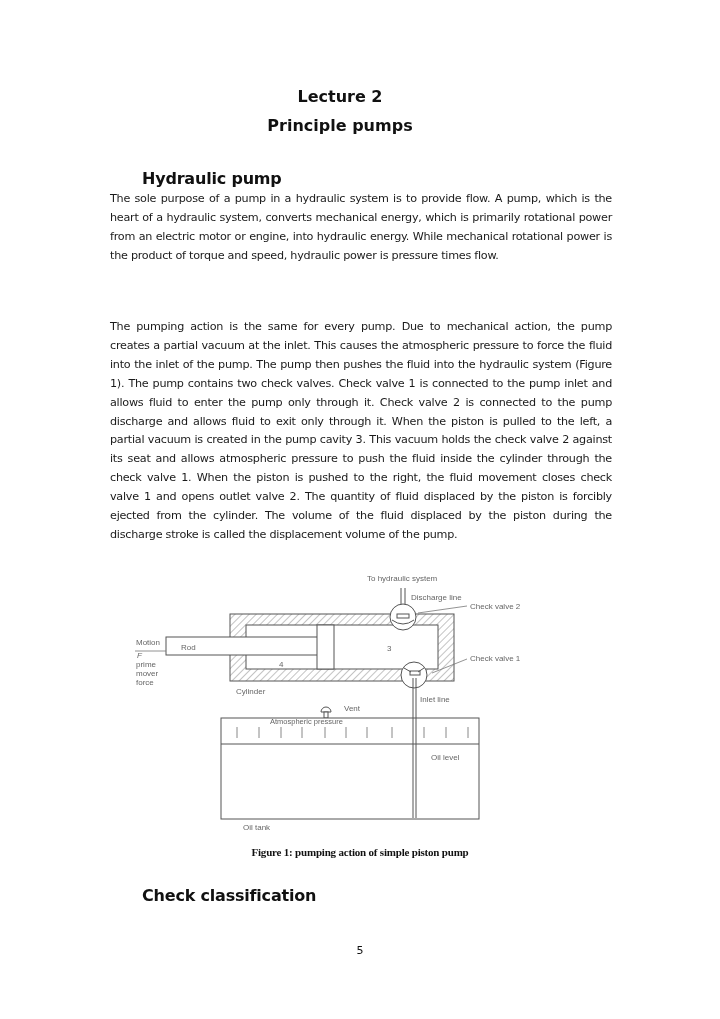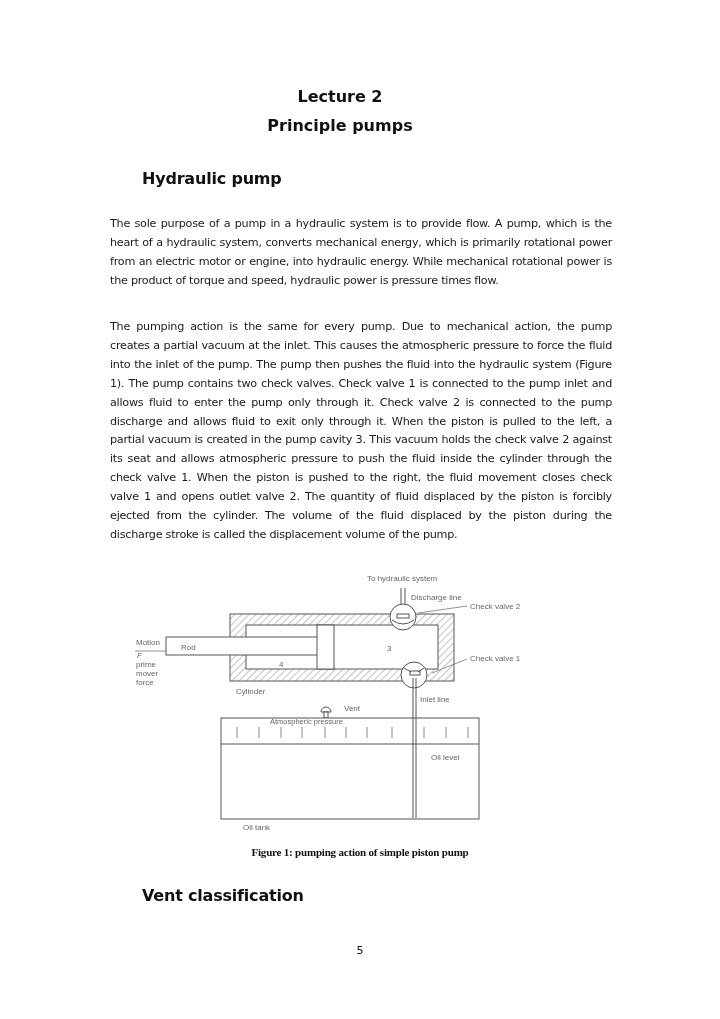--- a/index.html
+++ b/index.html
@@ -22,21 +22,21 @@
 </style>
 </head>
 <body>
 
 <div class="page">
 
   <div class="title" style="top:87px;">Lecture 2</div>
   <div class="title" style="top:116px;">Principle pumps</div>
 
   <div class="h2" style="top:169px;">Hydraulic pump</div>
-  <div class="para" style="top:190px;margin-top:25px;">The sole purpose of a pump in a hydraulic system is to provide flow. A pump, which is the heart of a hydraulic system, converts mechanical energy, which is primarily rotational power from an electric motor or engine, into hydraulic energy. While mechanical rotational power is the product of torque and speed, hydraulic power is pressure times flow.</div>
+  <div class="para" style="top:190px;">The sole purpose of a pump in a hydraulic system is to provide flow. A pump, which is the heart of a hydraulic system, converts mechanical energy, which is primarily rotational power from an electric motor or engine, into hydraulic energy. While mechanical rotational power is the product of torque and speed, hydraulic power is pressure times flow.</div>
 
   <div class="para" style="top:318px;">The pumping action is the same for every pump. Due to mechanical action, the pump creates a partial vacuum at the inlet. This causes the atmospheric pressure to force the fluid into the inlet of the pump. The pump then pushes the fluid into the hydraulic system (Figure 1). The pump contains two check valves. Check valve 1 is connected to the pump inlet and allows fluid to enter the pump only through it. Check valve 2 is connected to the pump discharge and allows fluid to exit only through it. When the piston is pulled to the left, a partial vacuum is created in the pump cavity 3. This vacuum holds the check valve 2 against its seat and allows atmospheric pressure to push the fluid inside the cylinder through the check valve 1. When the piston is pushed to the right, the fluid movement closes check valve 1 and opens outlet valve 2. The quantity of fluid displaced by the piston is forcibly ejected from the cylinder. The volume of the fluid displaced by the piston during the discharge stroke is called the displacement volume of the pump.</div>
 
   <svg width="720" height="280" style="position:absolute; left:0; top:565px;" viewBox="0 565 720 280">
     <defs>
       <pattern id="hatch" patternUnits="userSpaceOnUse" width="5" height="5" patternTransform="rotate(45)">
         <line x1="0" y1="0" x2="0" y2="5" stroke="#888" stroke-width="1"></line>
       </pattern>
     </defs>
 
@@ -110,16 +110,16 @@
     <text x="236" y="694" font-size="8">Cylinder</text>
     <text x="420" y="702" font-size="8">Inlet line</text>
     <text x="344" y="711" font-size="8">Vent</text>
     <text x="270" y="724" font-size="7.5">Atmospheric pressure</text>
     <text x="431" y="760" font-size="8">Oil level</text>
     <text x="243" y="830" font-size="8">Oil tank</text>
   </svg>
 
   <div class="caption" style="top:846px;">Figure 1: pumping action of simple piston pump</div>
 
-  <div class="h2" style="top:886px;">Vent classification</div>
+  <div class="h2" style="top:886px;">Check classification</div>
 
   <div class="pagenum">5</div>
 </div>
 
 </body></html>

